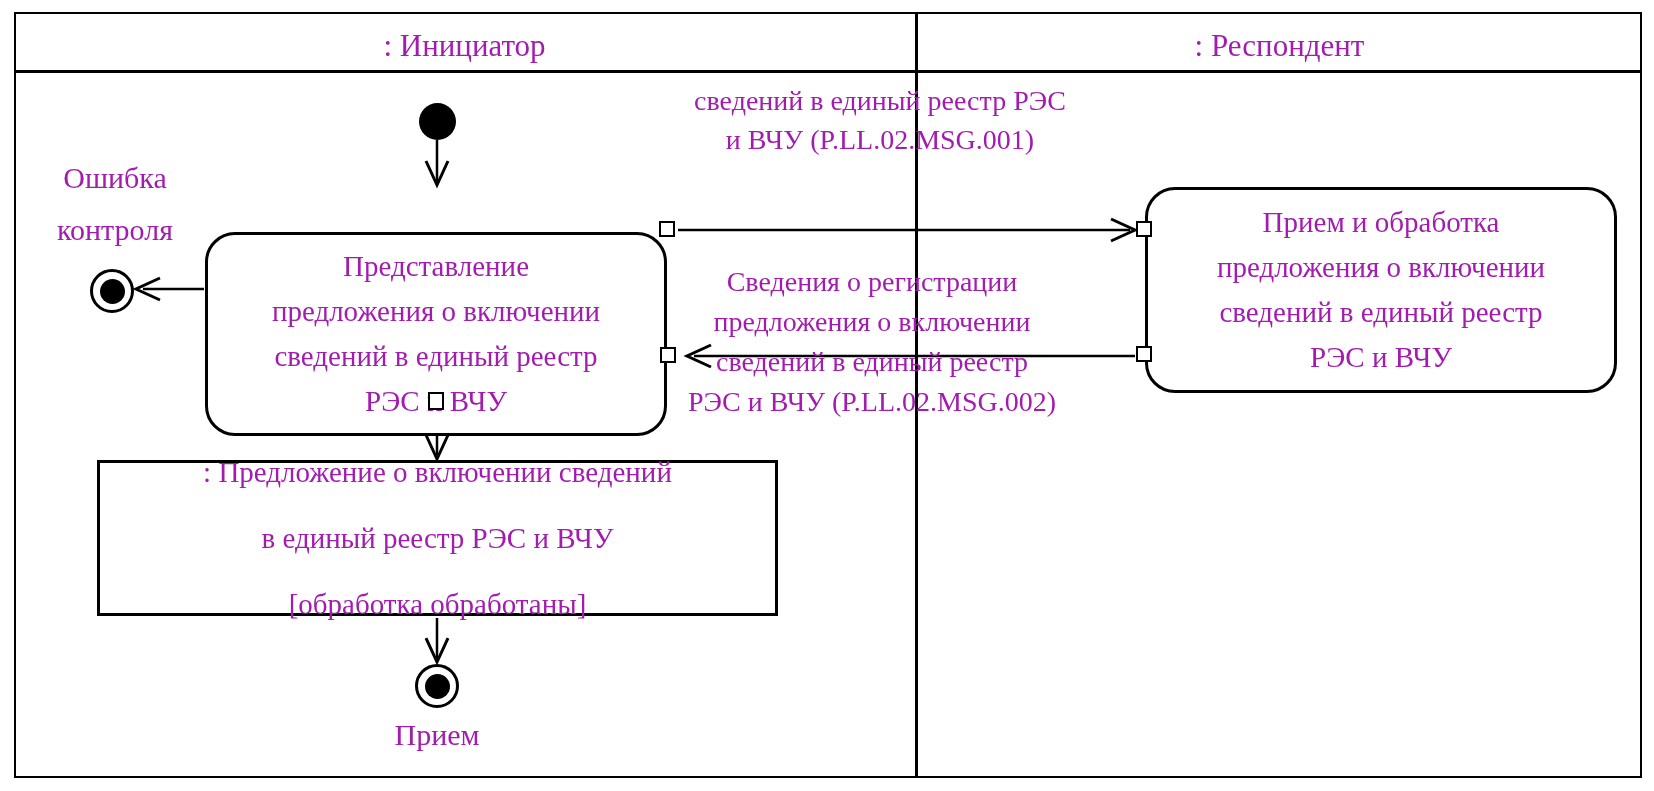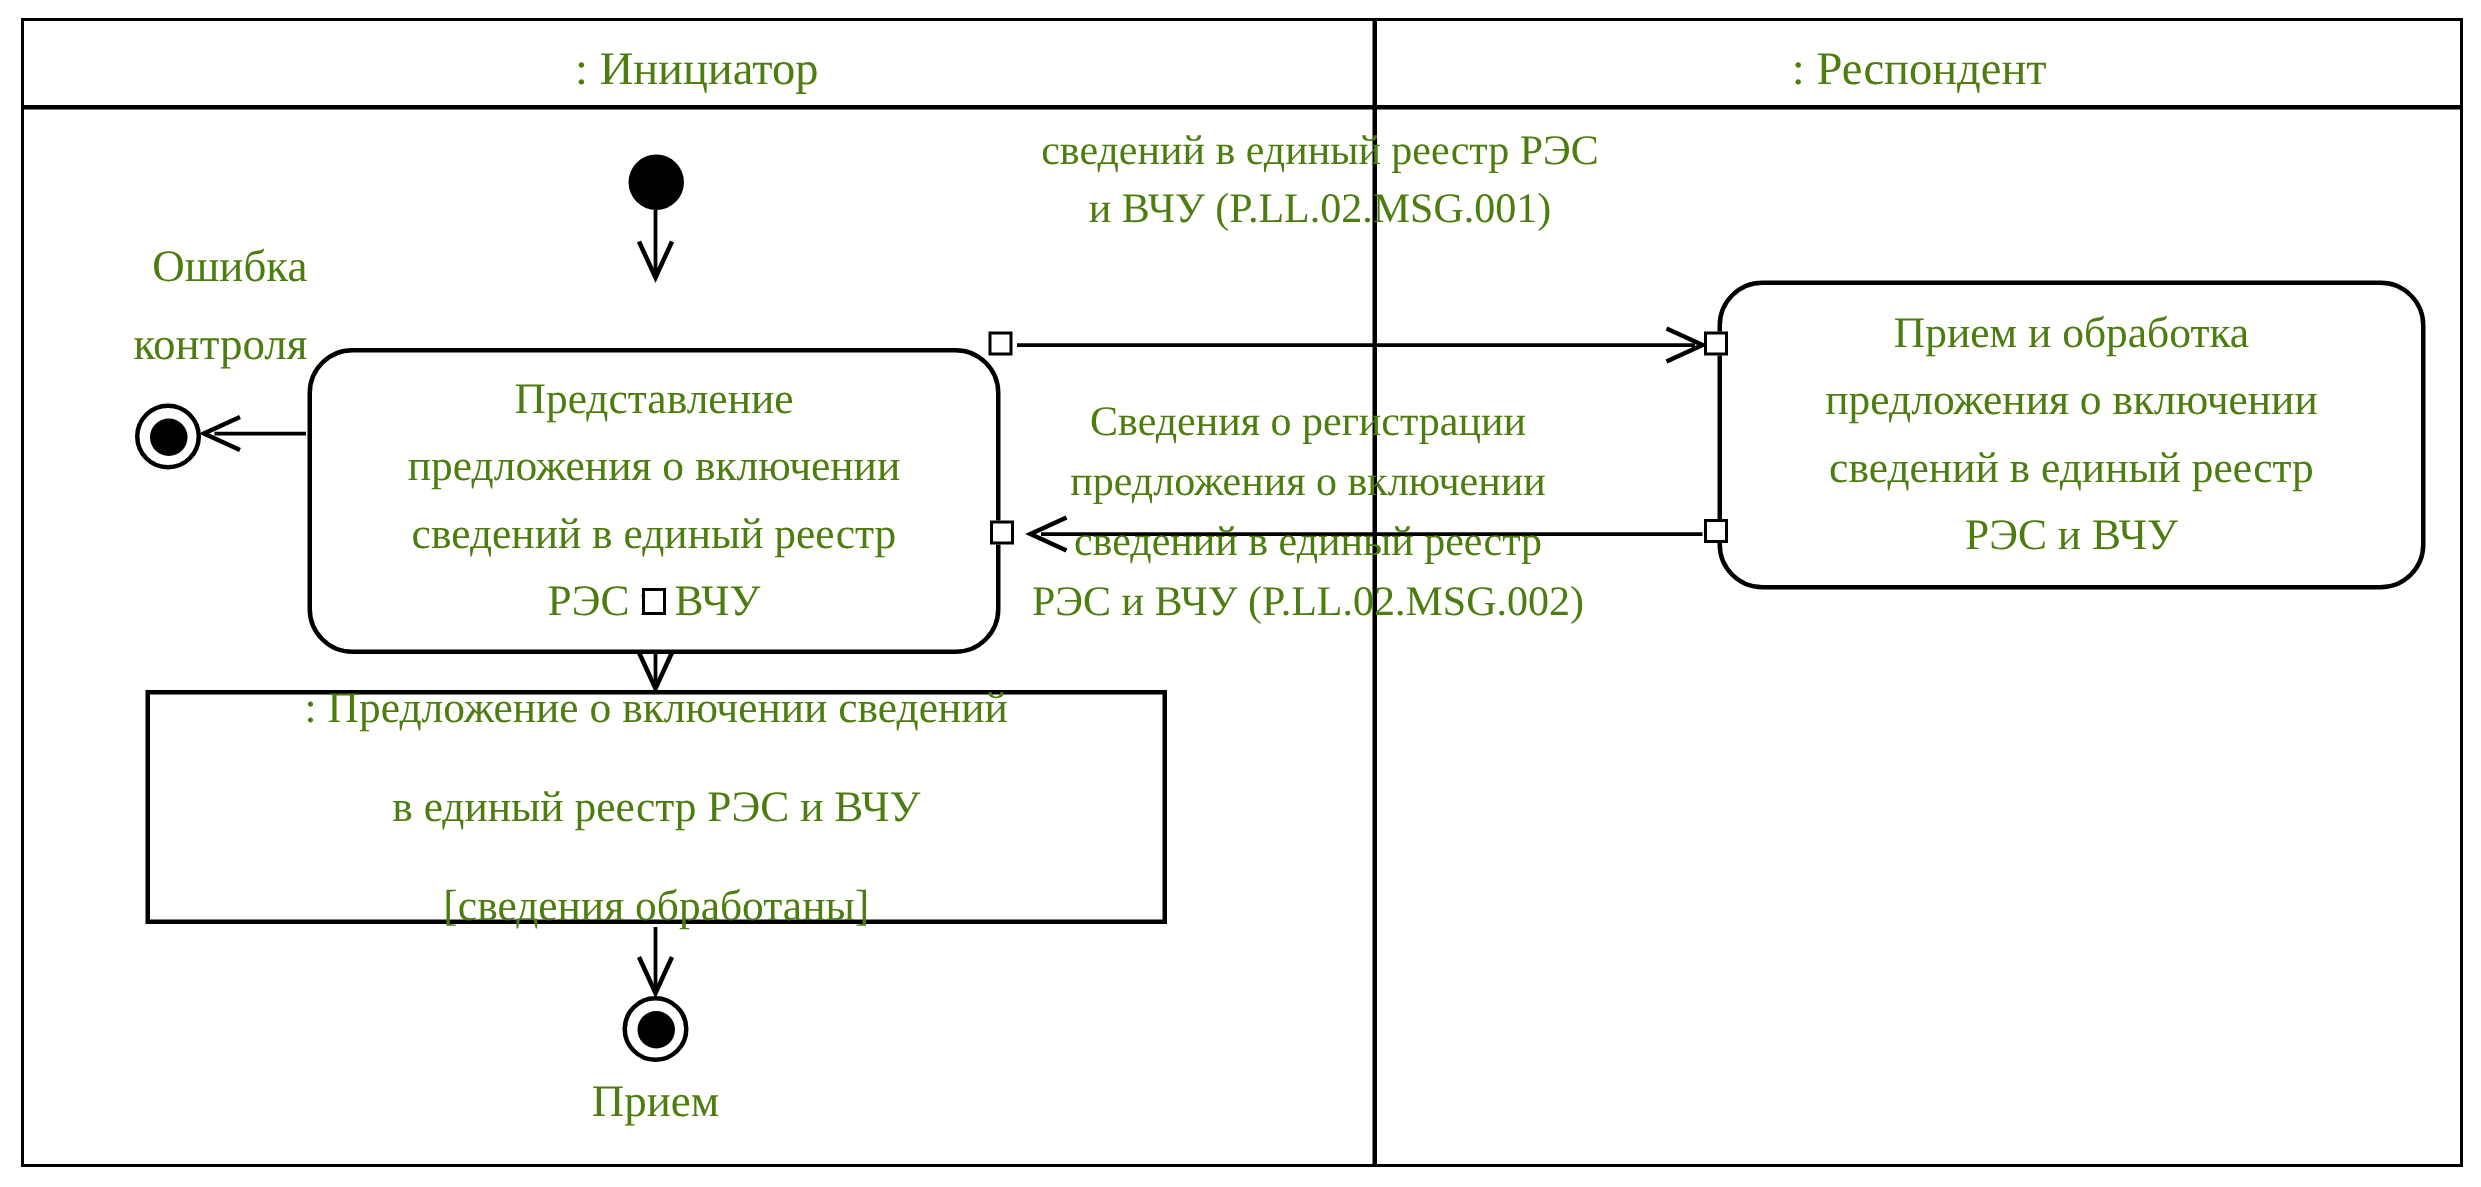--- a/index.html
+++ b/index.html
@@ -6,21 +6,21 @@
     margin: 0;
     padding: 0;
     background: #ffffff;
   }
   #stage {
     position: relative;
     width: 1654px;
     height: 791px;
     background: #ffffff;
     font-family: "Liberation Serif", "DejaVu Serif", serif;
-    color: #4d7c0f;
+    color: #a21caf;
     overflow: hidden;
   }
   .abs { position: absolute; }
 
   
   #frame {
     left: 14px; top: 12px;
     width: 1628px; height: 766px;
     border: 2.5px solid #000;
     box-sizing: border-box;
@@ -94,21 +94,21 @@
 
   
   .msg-label { text-align: center; font-size: 28px; }
   .msg-label .ln { line-height: 39px; white-space: nowrap; }
   #msg1-label { left: 622px; top: 81px;  width: 516px; }
   #msg2-label { left: 612px; top: 262px; width: 520px; }
   #msg2-label .ln { line-height: 40px; }
 
   .state-label { text-align: center; font-size: 30px; }
   #error-label   { left: 25px;  top: 152px; width: 180px; }
-  #error-label .ln { line-height: 52px; white-space: nowrap; text-align: right; }
+  #error-label .ln { line-height: 52px; white-space: nowrap; }
   #success-label { left: 357px; top: 718px; width: 160px; white-space: nowrap; }
 
   
   .pin {
     width: 16px; height: 16px;
     background: #fff;
     border: 2.5px solid #000;
     box-sizing: border-box;
   }
   #pin-left-msg1-out   { left: 659px;  top: 221px; }
@@ -175,21 +175,21 @@
   <div class="abs action-box" id="action-right">
     <div class="ln">Прием и обработка</div>
     <div class="ln">предложения о включении</div>
     <div class="ln">сведений в единый реестр</div>
     <div class="ln">РЭС и ВЧУ</div>
   </div>
 
   <div class="abs" id="object-box">
     <div class="ln">: Предложение о включении сведений</div>
     <div class="ln">в единый реестр РЭС и ВЧУ</div>
-    <div class="ln">[сведения обработаны]</div>
+    <div class="ln">[обработка обработаны]</div>
   </div>
 
   <div class="abs final-node" id="final-error">
     <div class="final-core"></div>
   </div>
   <div class="abs final-node" id="final-success">
     <div class="final-core"></div>
   </div>
 
   <div class="abs pin" id="pin-left-msg1-out"></div>

